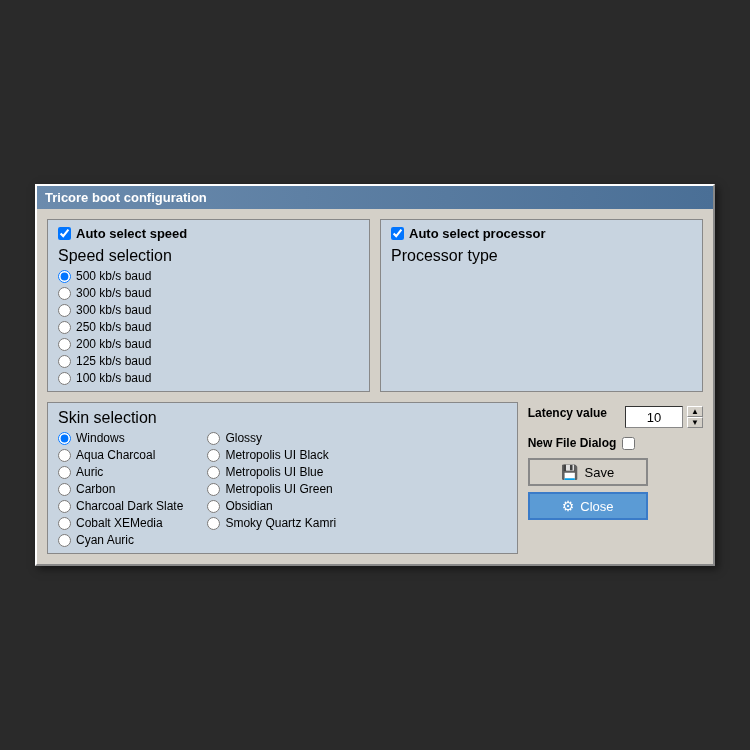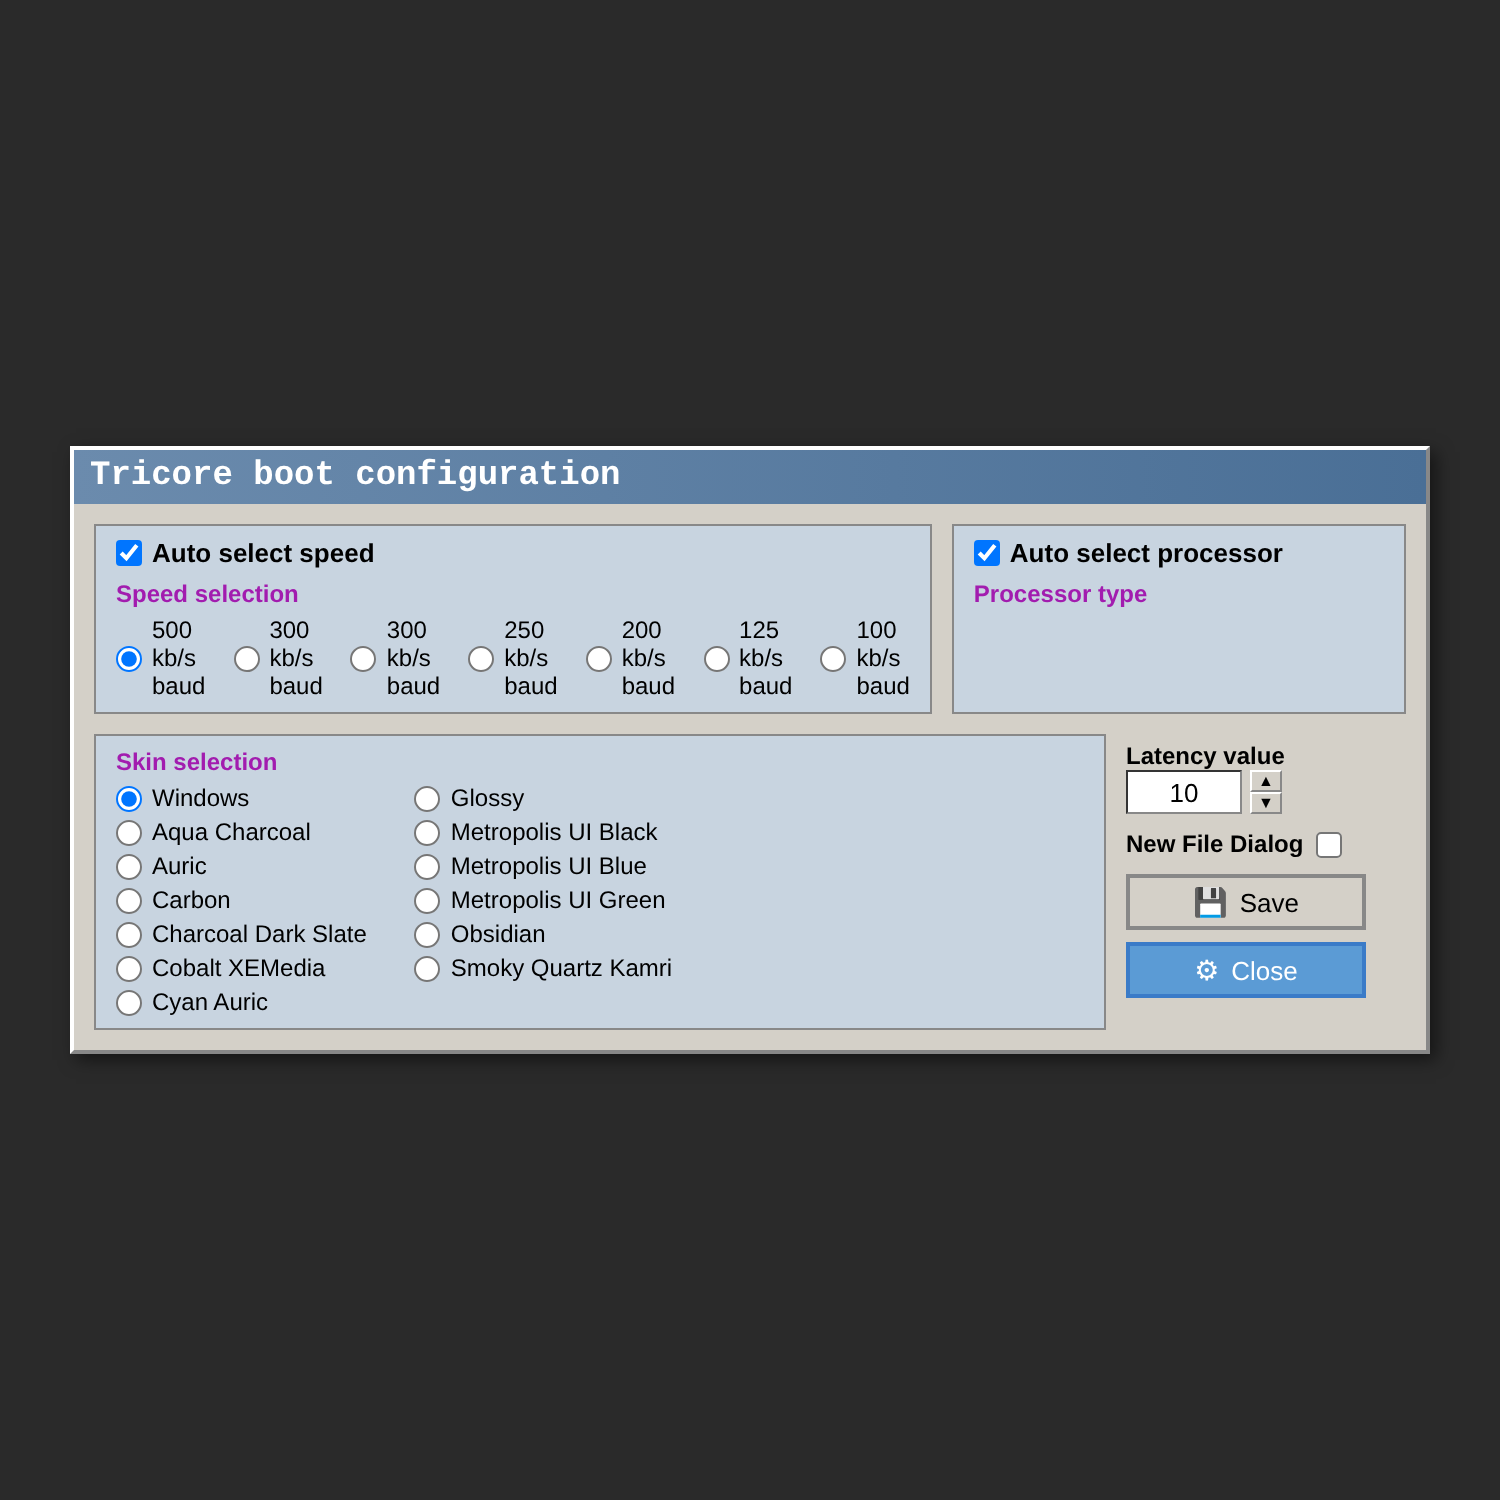--- a/index.html
+++ b/index.html
@@ -18,23 +18,22 @@
       border: 2px solid #888;
       border-top: 2px solid #fff;
       border-left: 2px solid #fff;
       width: 680px;
       box-shadow: 3px 3px 8px rgba(0,0,0,0.5);
     }
     .title-bar {
       background: linear-gradient(to right, #6b8bad, #4a6f96);
       color: white;
       padding: 4px 8px;
-      font-size: 17px;
+      font-size: 13px;
       font-weight: bold;
-      font-family: Liberation Mono, monospace;
     }
     .content {
       padding: 10px;
     }
     .top-section {
       display: flex;
       gap: 10px;
       margin-bottom: 10px;
     }
     .panel {
@@ -48,29 +47,29 @@
       align-items: center;
       gap: 5px;
       margin-bottom: 6px;
       font-weight: bold;
       font-size: 13px;
     }
     .panel-header input[type="checkbox"] {
       margin: 0;
     }
     .panel-label {
-      font-size: 12px;
-      font-weight: bold;
-      color: #a21caf;
+      font-size: 16px;
+      font-weight: normal;
+      color: #000000;
       margin-bottom: 4px;
     }
     .radio-group {
       display: flex;
-      flex-direction: row;
-      gap: 14px;
+      flex-direction: column;
+      gap: 3px;
     }
     .radio-item {
       display: flex;
       align-items: center;
       gap: 5px;
       font-size: 12px;
     }
     .radio-item input[type="radio"] {
       margin: 0;
     }
@@ -98,22 +97,22 @@
     .right-panel {
       display: flex;
       flex-direction: column;
       gap: 8px;
       min-width: 140px;
       align-items: flex-start;
       padding-top: 4px;
     }
     .latency-section {
       display: flex;
-      flex-direction: column;
-      gap: 0;
+      flex-direction: row;
+      gap: 18px;
     }
     .latency-label {
       font-size: 12px;
       font-weight: bold;
     }
     .latency-control {
       display: flex;
       align-items: center;
       gap: 4px;
     }

